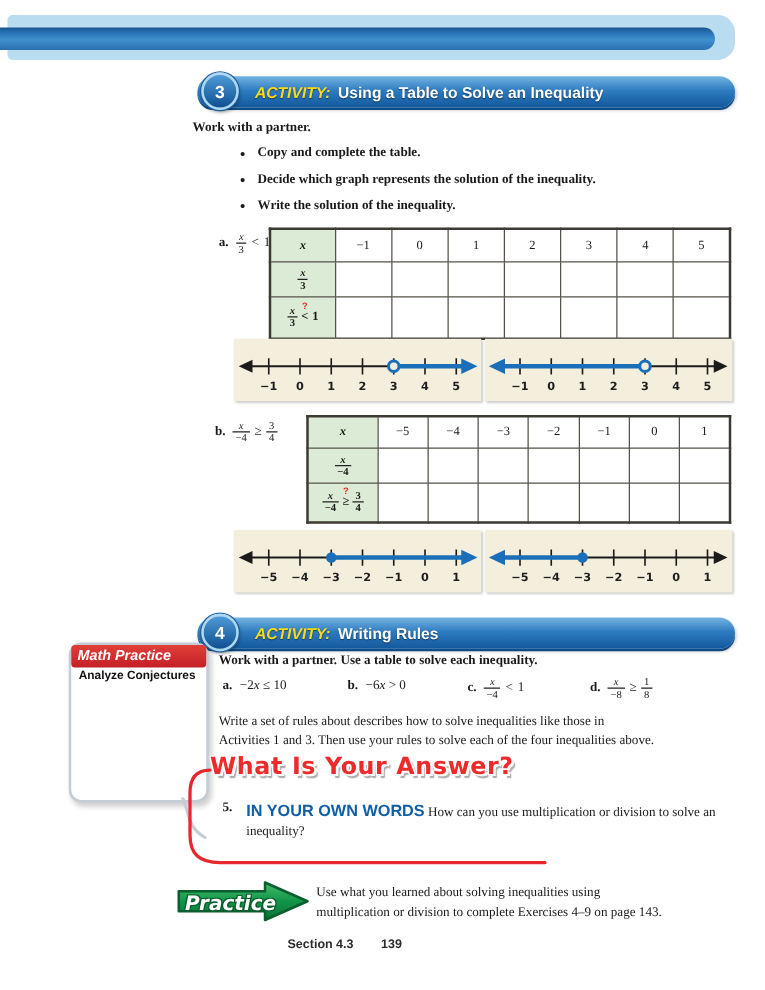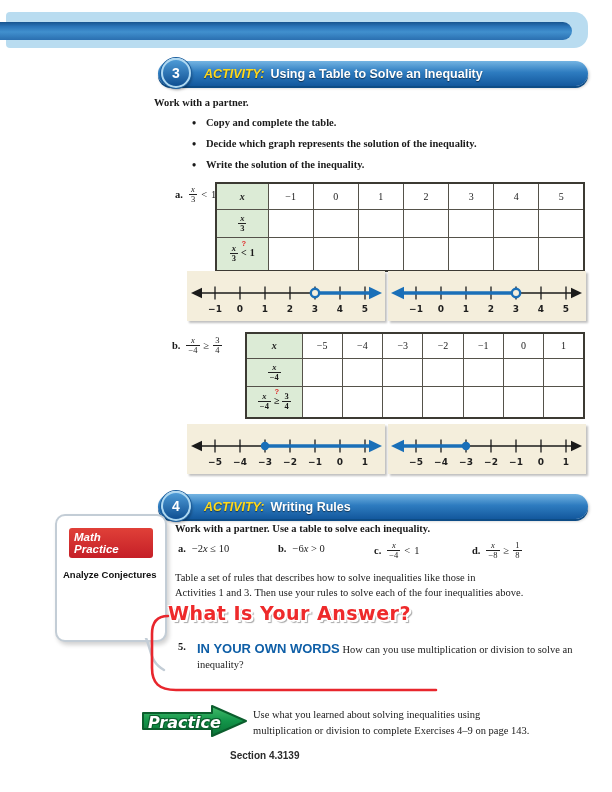--- a/index.html
+++ b/index.html
@@ -56,41 +56,41 @@
   
   .nlbox{background:#f4eedc;box-shadow:1.5px 1.5px 2px rgba(0,0,0,.25);}
   .nlbox svg{display:block;}
   .nl-text{font:bold 9px "DejaVu Sans",sans-serif;fill:#1e1e1e;}
 
   
   .mp-bubble{left:55px;top:514px;width:112px;height:128px;background:#fff;
              border:2px solid #c3cdd6;border-radius:10px;
              box-shadow:2px 3px 4px rgba(0,0,0,.18);box-sizing:border-box;
              font-family:"Liberation Sans",sans-serif;}
-  .mp-head{margin:12px;background:linear-gradient(180deg,#e04038,#c51f27);border-radius:3px;
+  .mp-head{margin:0;background:linear-gradient(180deg,#e04038,#c51f27);border-radius:3px;
            color:#fff;font-weight:bold;font-style:italic;font-size:11.5px;line-height:1.05;
            padding:3px 5px;}
   .mp-sub{font-weight:bold;font-size:9.5px;color:#111;margin:2px 6px 3px 6px;line-height:1.15;}
   .mp-body{font-size:8.6px;color:#222;margin:0 6px;line-height:1.3;}
   .mp-tail{position:absolute;left:142px;top:638px;width:30px;height:34px;}
 
   
   .wiya{font-family:"DejaVu Sans",sans-serif;font-weight:bold;font-size:19px;
         color:#ee2a2b;letter-spacing:.5px;
         text-shadow:-1px -1px 0 #fff,1px -1px 0 #fff,-1px 1px 0 #fff,2px 2px 0 #fff,3px 3px 1px #a8a8a8;}
   .q5-label{font-family:"Liberation Sans",sans-serif;font-weight:bold;font-size:13px;color:#0f5fa7;}
 
   
   .practice-text-overlay{position:absolute;left:8px;top:10px;width:62px;text-align:center;
         font-family:"DejaVu Sans",sans-serif;font-weight:bold;font-style:italic;font-size:16px;color:#fff;
         text-shadow:-1px -1px 0 #0b5e2d,1px -1px 0 #0b5e2d,-1px 1px 0 #0b5e2d,1px 1px 0 #0b5e2d;}
 
   
   .footer{font-family:"Liberation Sans",sans-serif;font-size:10px;color:#2b2b2b;
-          display:flex;align-items:baseline;}
+          display:flex;align-items:baseline;gap:22px;}
   .footer .b{font-weight:bold;}
 </style>
 </head>
 <body>
 
 <div id="page">
 
   <div class="abs banner-light"></div>
   <div class="abs banner-dark"></div>
 
@@ -397,21 +397,21 @@
       <span class="fden">−8</span>
     </span>
     <span>≥</span>
     <span class="frac">
       <span class="fnum">1</span>
       <span class="fden">8</span>
     </span>
   </div>
 
   <div class="abs para" style="left:175px;top:570px;width:420px;">
-    <span>Table a set of rules that describes how to solve inequalities like those in</span><br>
+    <span>Write a set of rules about describes how to solve inequalities like those in</span><br>
     <span>Activities 1 and 3. Then use your rules to solve each of the four inequalities above.</span>
   </div>
 
   <svg class="abs" style="left:146px;top:606px;" width="300" height="92">
     <path d="M 22,10 C 11,10 6,16 6,28 L 6,62 C 6,77 13,84 30,84 L 290,84" fill="none" stroke="#e8262d" stroke-width="2.6" stroke-linecap="round"></path>
   </svg>
   <div class="abs wiya" style="left:168px;top:602px;">What Is Your Answer?</div>
 
   <div class="abs" style="left:178px;top:641px;width:412px;">
     <span style="font-weight:bold;font-size:10.5px;float:left;">5.</span>

